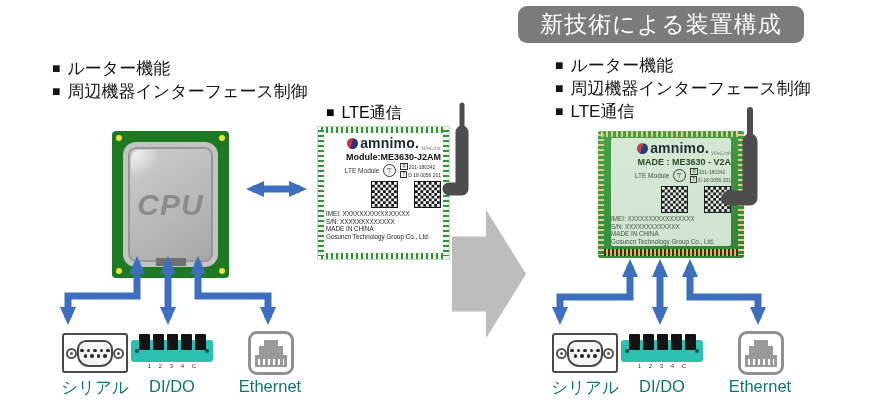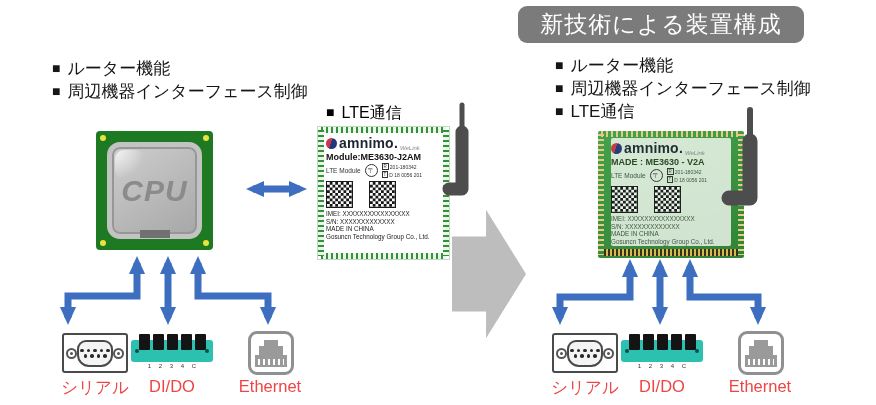--- a/index.html
+++ b/index.html
@@ -16,21 +16,21 @@
 
   
   .feature-list { position:absolute; color:#161616; font-size:17px; }
   .feature { display:flex; align-items:center; gap:7px; line-height:23px; }
   .bullet { font-size:14px; line-height:23px; }
   .fl-left  { left:52px;  top:57px; }
   .fl-right { left:555px; top:54px; }
   .lte-label { position:absolute; left:326px; top:101px; }
 
   
-  .cpu { position:absolute; left:96px; top:131px; width:117px; height:119px;
+  .cpu { position:absolute; left:112px; top:131px; width:117px; height:147px;
          background:#1e7a22; border-radius:4px; }
   .cpu-dot { position:absolute; width:6px; height:6px; border-radius:50%; background:#e8e43c; }
   .cpu-dot.tl{left:4px;top:4px} .cpu-dot.tr{right:4px;top:4px}
   .cpu-dot.bl{left:4px;bottom:4px} .cpu-dot.br{right:4px;bottom:4px}
   .cpu-die { position:absolute; inset:11px; background:linear-gradient(145deg,#cecece,#a7a7a7);
              border:5px solid #c3c3c3; border-radius:13px; box-shadow:inset 0 0 0 2px #979797;
              display:flex; align-items:center; justify-content:center; }
   .cpu-die::before { content:""; position:absolute; left:3px; top:3px; width:30px; height:30px;
              background:radial-gradient(circle at 0 0,rgba(255,255,255,.8),transparent 70%);
              border-radius:9px; }
@@ -47,21 +47,21 @@
   .mpin-v { position:absolute; top:3px; bottom:3px; width:6px;
             background:repeating-linear-gradient(180deg,#35903a 0 2px,#eaf6ea 2px 5px); }
   .module-right { left:598px; top:131px; width:146px; height:127px;
                   background:linear-gradient(160deg,#46a24c,#2f8336); border-radius:2px; }
   .gpin-h { position:absolute; left:3px; right:3px; height:6px;
             background:repeating-linear-gradient(90deg,#e3cc84 0 2px,transparent 2px 5px); }
   .gpin-v { position:absolute; top:3px; bottom:3px; width:6px;
             background:repeating-linear-gradient(180deg,#e3cc84 0 2px,transparent 2px 5px); }
   .bottom-pins { position:absolute; left:6px; right:6px; bottom:2px; height:7px;
             background:repeating-linear-gradient(90deg,#33331f 0 2px,#d8b84e 2px 4px); }
-  .mlabel { position:absolute; display:flex; flex-direction:column; align-items:flex-start; }
+  .mlabel { position:absolute; display:flex; flex-direction:column; align-items:flex-end; }
   .mlabel-left  { inset:8px; }
   .mlabel-right { inset:7px 13px 12px 13px; background:rgba(253,253,250,0.85);
                   border-radius:2px; opacity:.92; padding-top:2px; }
   .logo-row { display:flex; align-items:center; gap:2px; }
   .brand-icon { width:11px; height:11px; border-radius:50%;
                 background:linear-gradient(110deg,#c8384a 45%,#27357d 45%); }
   .brand { font-size:14px; font-weight:bold; color:#1d2433; letter-spacing:.2px; }
   .brand-sub { font-size:6px; font-style:italic; color:#888; align-self:flex-end; }
   .model { font-size:9px; font-weight:bold; color:#111; margin-top:1px; white-space:nowrap; }
   .cert-row { display:flex; align-items:center; gap:4px; margin-top:1px; }
@@ -105,21 +105,21 @@
 
   .eth { position:absolute; width:46px; height:44px; border:3px solid #909090; border-radius:9px;
          background:#fff; display:flex; align-items:flex-end; justify-content:center; padding-bottom:5px; }
   .rj { display:flex; flex-direction:column; align-items:center; }
   .rj-top { width:14px; height:6px; background:#9a9a9a; }
   .rj-mid { width:24px; height:9px; background:#9a9a9a; }
   .rj-base { width:32px; height:12px; background:#9a9a9a; position:relative; }
   .rj-teeth { position:absolute; left:3px; right:3px; bottom:2px; height:6px;
               background:repeating-linear-gradient(90deg,#fff 0 2px,#9a9a9a 2px 5px); }
 
-  .conn-label { position:absolute; top:377px; font-size:16.5px; color:#ef4444; font-weight:500;
+  .conn-label { position:absolute; top:377px; font-size:16.5px; color:#0f766e; font-weight:500;
                 text-align:center; }
 
   .overlay { position:absolute; inset:0; pointer-events:none; }
 </style>
 </head>
 <body>
 
 <div class="canvas">
 
   <div class="badge badge-right">新技術による装置構成</div>

